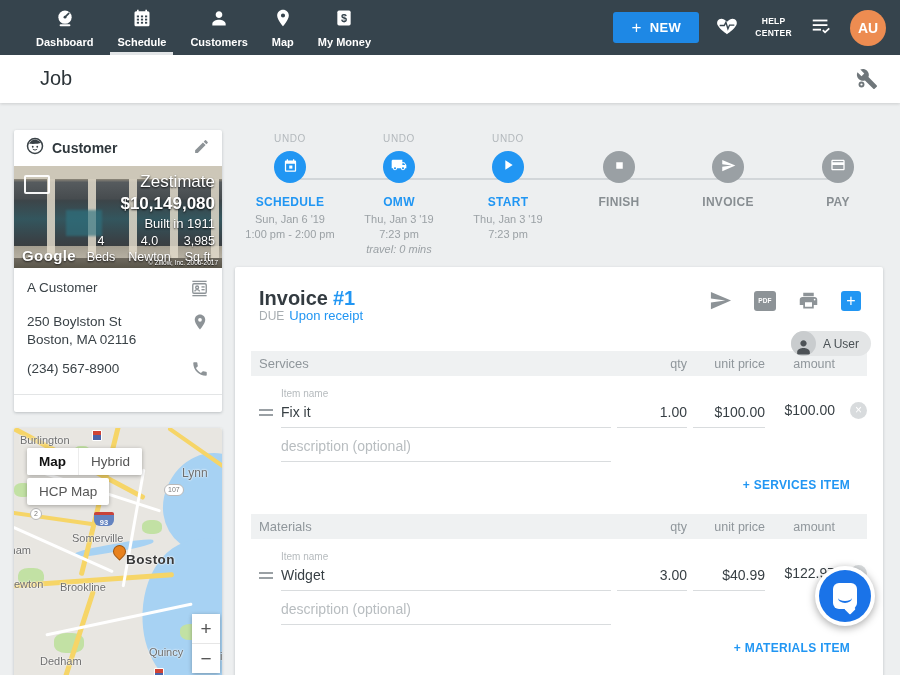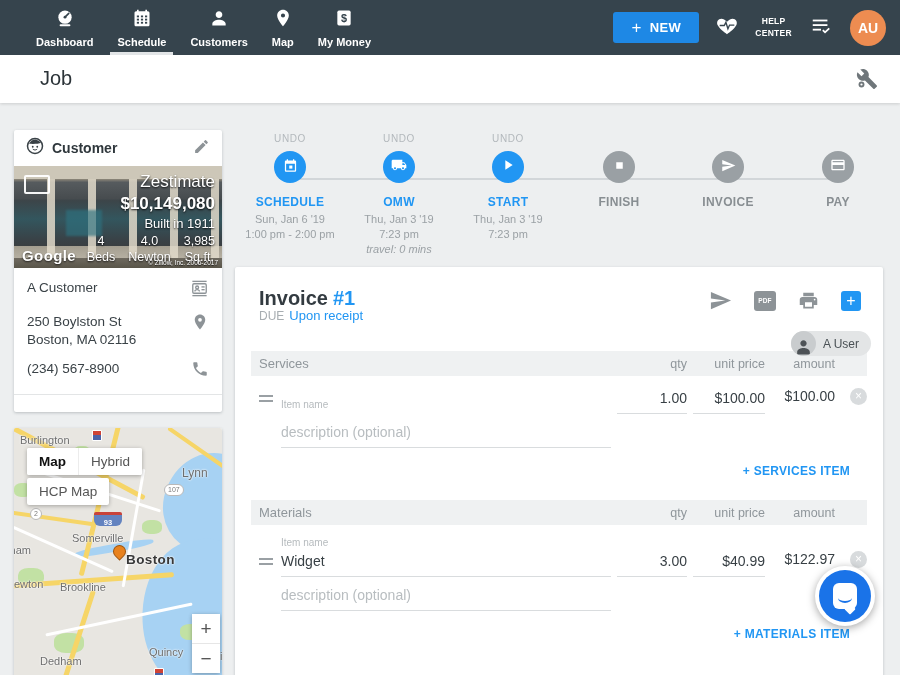--- a/index.html
+++ b/index.html
@@ -51,21 +51,21 @@
   #map-card{left:14px;top:428px;width:208px;height:262px;overflow:hidden;}
   .map-bg{position:absolute;inset:0;background:#e8e6e1;overflow:hidden;}
   .water{position:absolute;background:#a7d2f3;}
   .green{position:absolute;background:#c2e1a4;border-radius:40%;}
   .road{position:absolute;background:#f6d567;border-radius:2px;}
   .road.w{background:#ffffff;}
   .map-label{position:absolute;font-size:11px;color:#6e6e6e;text-shadow:0 0 2px #fff,0 0 2px #fff;white-space:nowrap;}
   .map-label.big{font-size:13.5px;font-weight:bold;color:#383838;letter-spacing:.4px;z-index:3;}
   .marker{position:absolute;width:11px;height:11px;background:#e8821e;border:1px solid #9c5410;border-radius:50% 50% 50% 0;transform:rotate(-45deg);z-index:2;}
   .shield{position:absolute;background:#fff;border:1px solid #b9b9b9;border-radius:6px;font-size:7px;color:#7a7a7a;padding:1px 3px;line-height:1.2;z-index:2;}
-  .ishield{position:absolute;width:28px;height:14px;background:#6383c0;border-radius:2px 2px 6px 6px;color:#fff;font-size:7.5px;font-weight:bold;
+  .ishield{position:absolute;width:20px;height:14px;background:#6383c0;border-radius:2px 2px 6px 6px;color:#fff;font-size:7.5px;font-weight:bold;
            text-align:center;line-height:16px;border-top:3px solid #c9433a;box-sizing:border-box;z-index:2;}
   .us1{position:absolute;width:8px;height:9px;background:linear-gradient(#cf4436 0 45%,#4b63a8 45% 100%);border:1px solid #fff;border-radius:1px;z-index:2;}
   .map-btns{position:absolute;left:13px;top:20px;display:flex;background:#fff;border-radius:2px;box-shadow:0 1px 4px rgba(0,0,0,.3);z-index:5;overflow:hidden;}
   .map-btn{padding:6px 12px;font-size:13.5px;color:#565656;cursor:pointer;background:#fff;border:none;font-family:inherit;}
   .map-btn.sel{font-weight:bold;color:#111;}
   .map-btn + .map-btn{border-left:1px solid #ececec;}
   .hcp-btn{position:absolute;left:13px;top:50px;background:#fff;border:none;border-radius:2px;box-shadow:0 1px 4px rgba(0,0,0,.3);
            padding:6px 12px;font-size:13.5px;color:#565656;font-family:inherit;z-index:5;cursor:pointer;}
   .zoom-ctrl{position:absolute;right:2px;top:186px;width:28px;background:#fff;border-radius:2px;box-shadow:0 1px 4px rgba(0,0,0,.3);z-index:5;}
   .zoom-btn{width:28px;height:29px;border:none;background:#fff;font-size:19px;color:#565656;cursor:pointer;font-family:inherit;line-height:1;padding:0;}
@@ -451,20 +451,21 @@
       <div class="col">amount</div>
       <div></div>
     </div>
     <div class="grid item-row">
       <div class="drag">
           <i></i>
           <i></i>
         </div>
       <div>
         <div class="iname-lbl">Item name</div>
+        <input class="fld" value="Fix it" style="">
       </div>
       <input class="fld num" value="1.00" style="">
       <input class="fld num" value="$100.00" style="">
       <div class="amount">$100.00</div>
       <div class="remove">×</div>
     </div>
     <div class="grid desc-row">
       <div></div>
       <input class="fld" placeholder="description (optional)" style="">
     </div>

